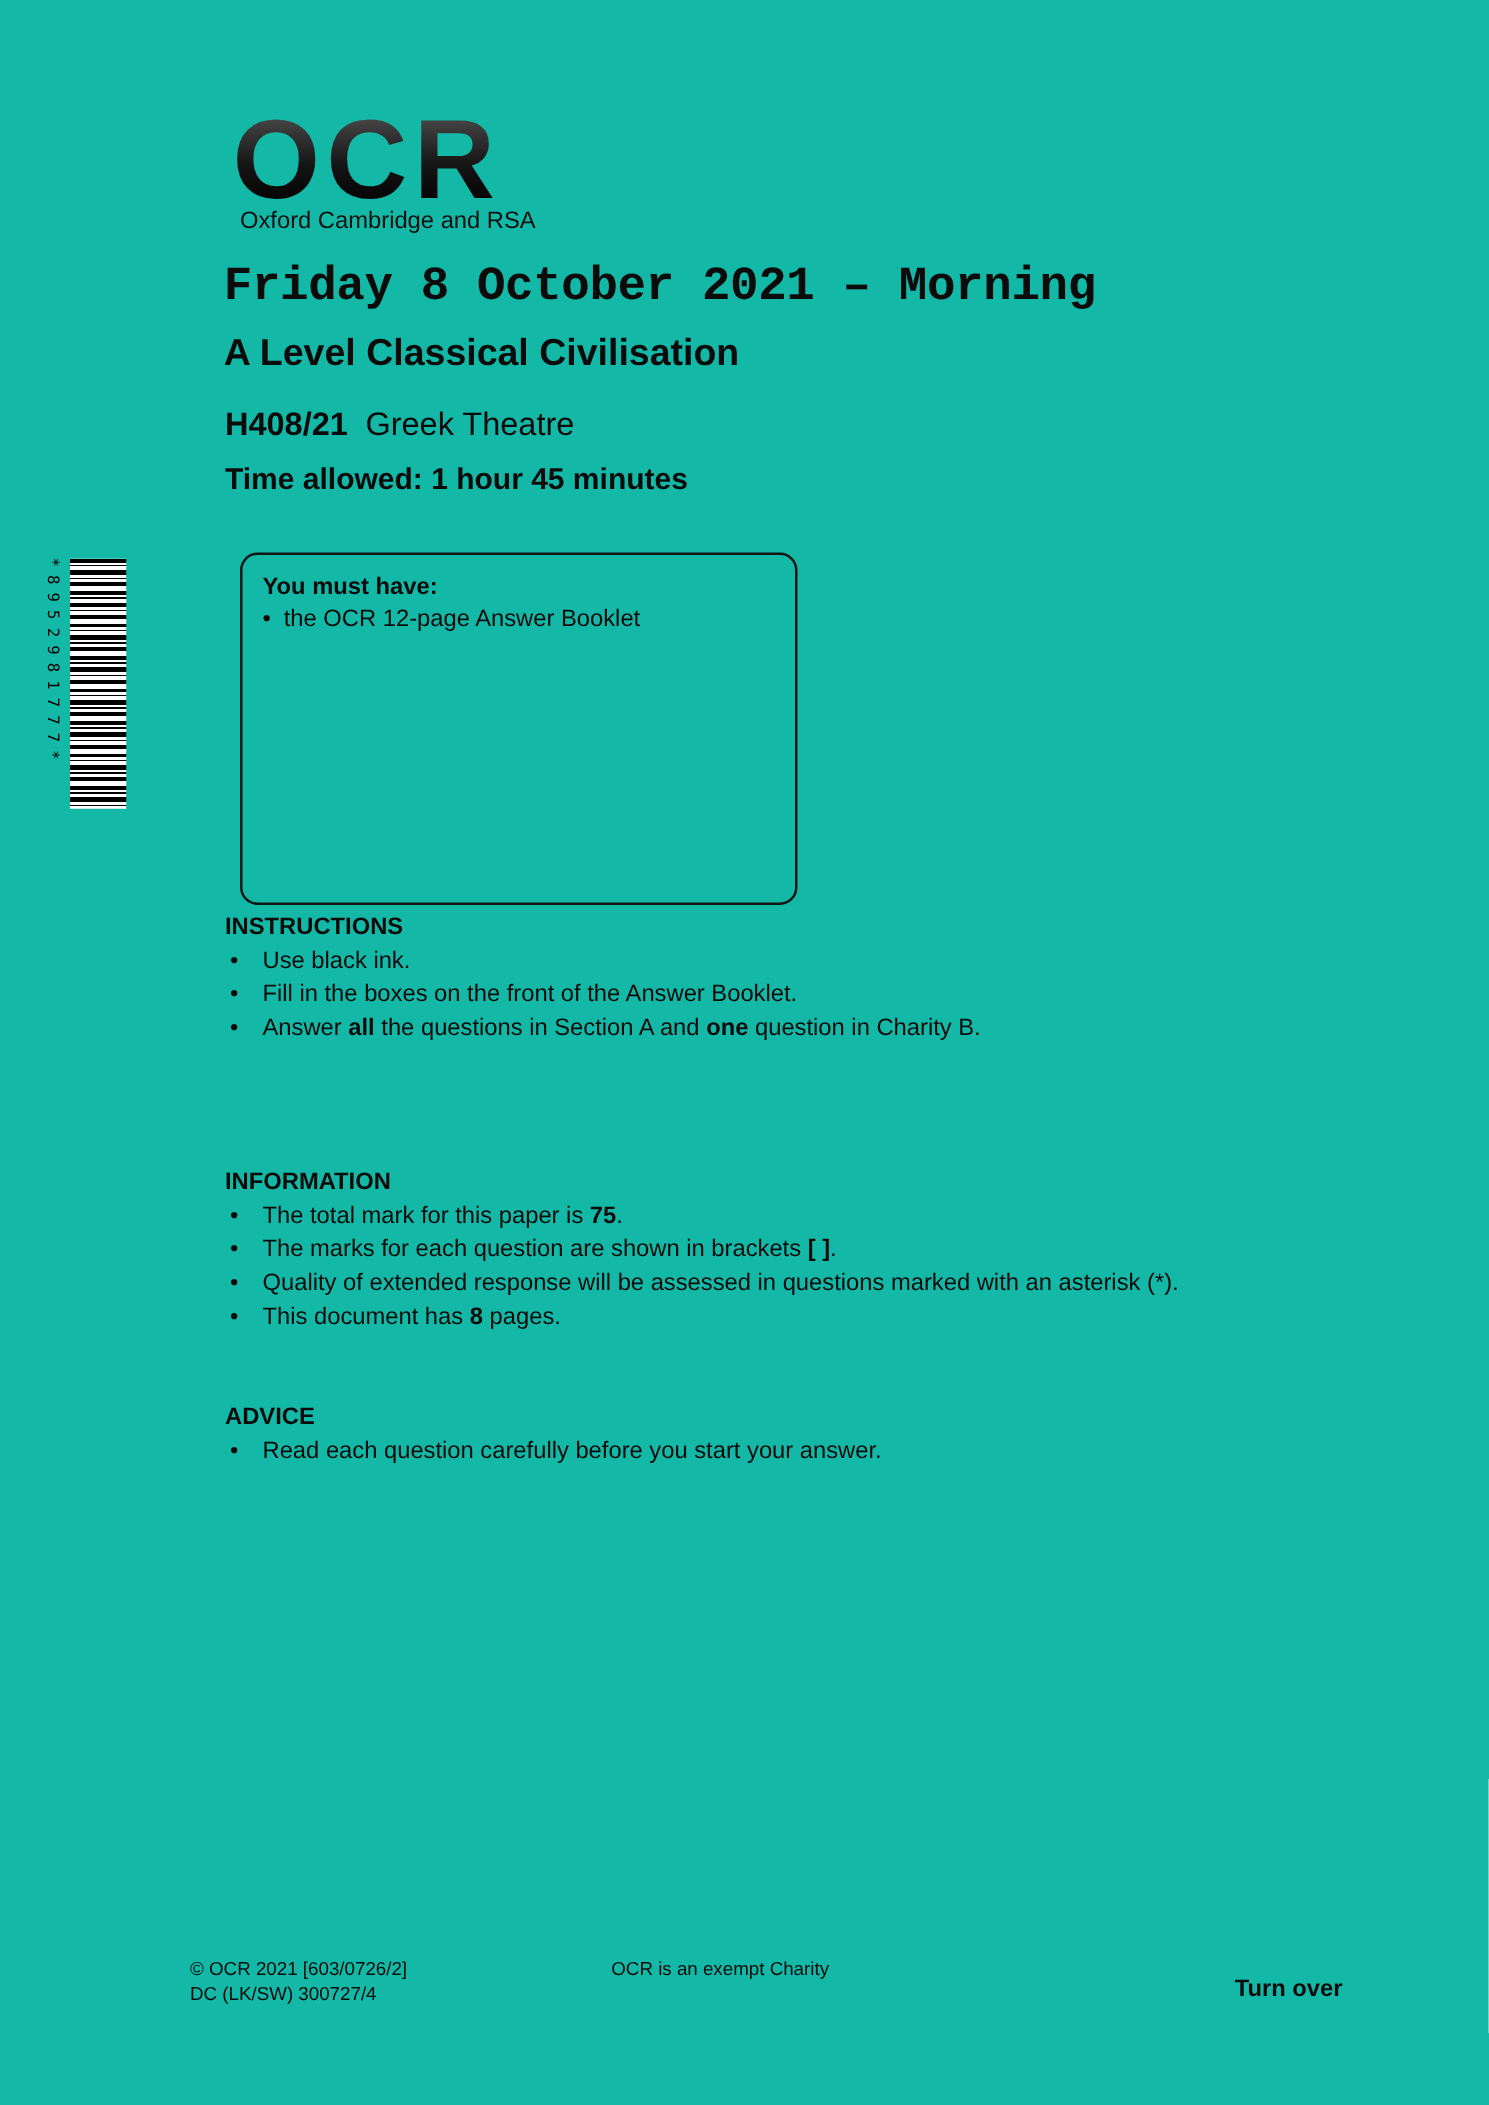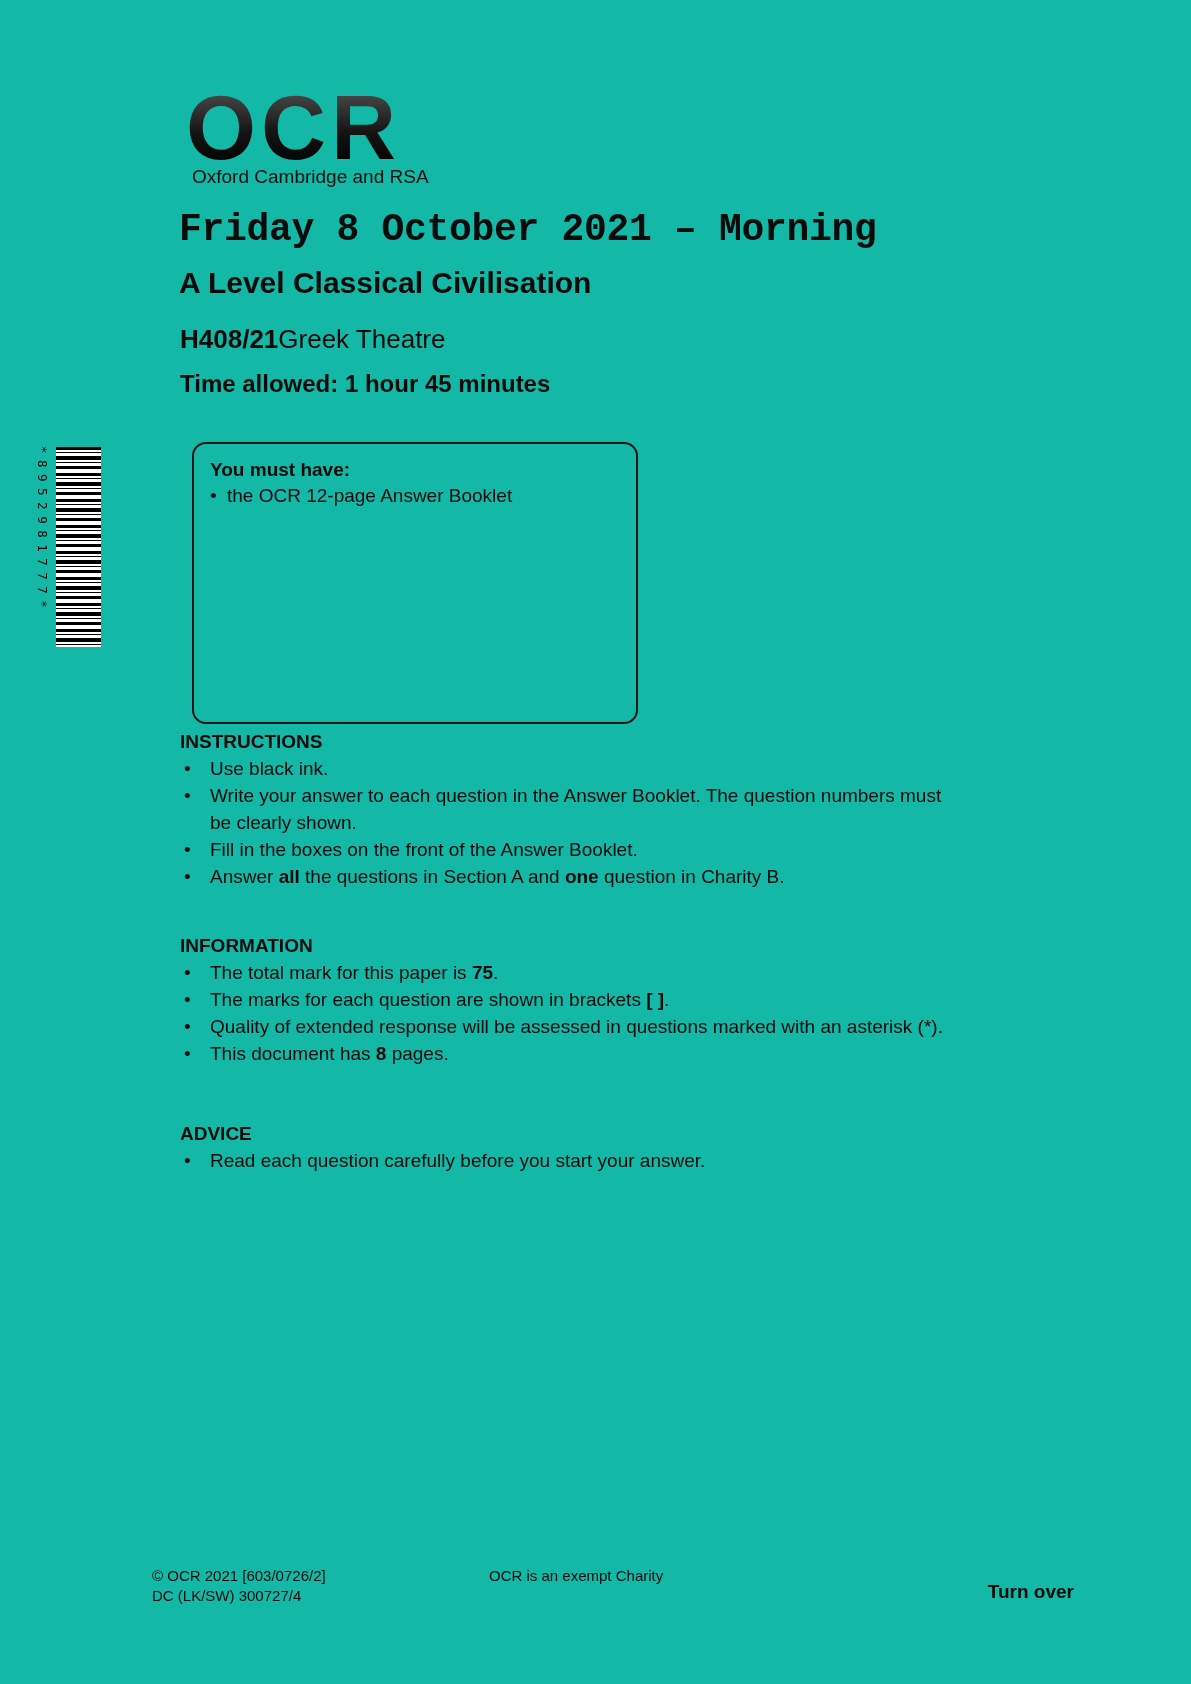--- a/index.html
+++ b/index.html
@@ -18,21 +18,21 @@
     font-size:90px;font-weight:bold;letter-spacing:5px;line-height:.9;
     background:linear-gradient(180deg,#4e4e4e 0%,#141414 55%,#000 100%);
     -webkit-background-clip:text;background-clip:text;color:transparent;
   }
   .tagline{position:absolute;left:192px;top:166px;font-size:19px;color:#101010;}
   
   .title{position:absolute;left:179px;top:208px;font-size:38px;font-weight:bold;letter-spacing:-.3px;font-family:Liberation Mono, monospace;}
   .qual{position:absolute;left:179px;top:266px;font-size:30px;font-weight:bold;}
   .codeline{position:absolute;left:180px;top:324px;font-size:26px;}
   .codeline .code{font-weight:bold;}
-  .codeline .pname{}
+  .codeline .pname{margin-left:14px;}
   .time{position:absolute;left:180px;top:370px;font-size:24px;font-weight:bold;}
   
   .barcode{position:absolute;left:40px;top:446px;width:62px;height:202px;}
   .barcode-text{
     position:absolute;left:-5px;top:0;height:202px;
     writing-mode:vertical-rl;
     font-family:"DejaVu Sans Mono","Liberation Mono",monospace;
     font-size:12.5px;letter-spacing:6.5px;color:#000;
   }
   .barcode-bars{
@@ -96,22 +96,20 @@
     <div class="must-heading">You must have:</div>
     <ul class="must-list">
       <li>the OCR 12-page Answer Booklet</li>
     </ul>
   </div>
 
   <div class="section sec-instructions">
     <div class="sec-heading">INSTRUCTIONS</div>
     <ul class="bullets">
       <li><span>Use black ink.</span></li>
-      <li><span>Write your answer to each question in the Answer Booklet. The question numbers must
-be clearly shown.</span></li>
       <li><span>Fill in the boxes on the front of the Answer Booklet.</span></li>
       <li><span>Answer </span><span class="b">all</span><span> the questions in Section A and </span><span class="b">one</span><span> question in Charity B.</span></li>
     </ul>
   </div>
 
   <div class="section sec-information">
     <div class="sec-heading">INFORMATION</div>
     <ul class="bullets">
       <li><span>The total mark for this paper is </span><span class="b">75</span><span>.</span></li>
       <li><span>The marks for each question are shown in brackets </span><span class="b">[ ]</span><span>.</span></li>

